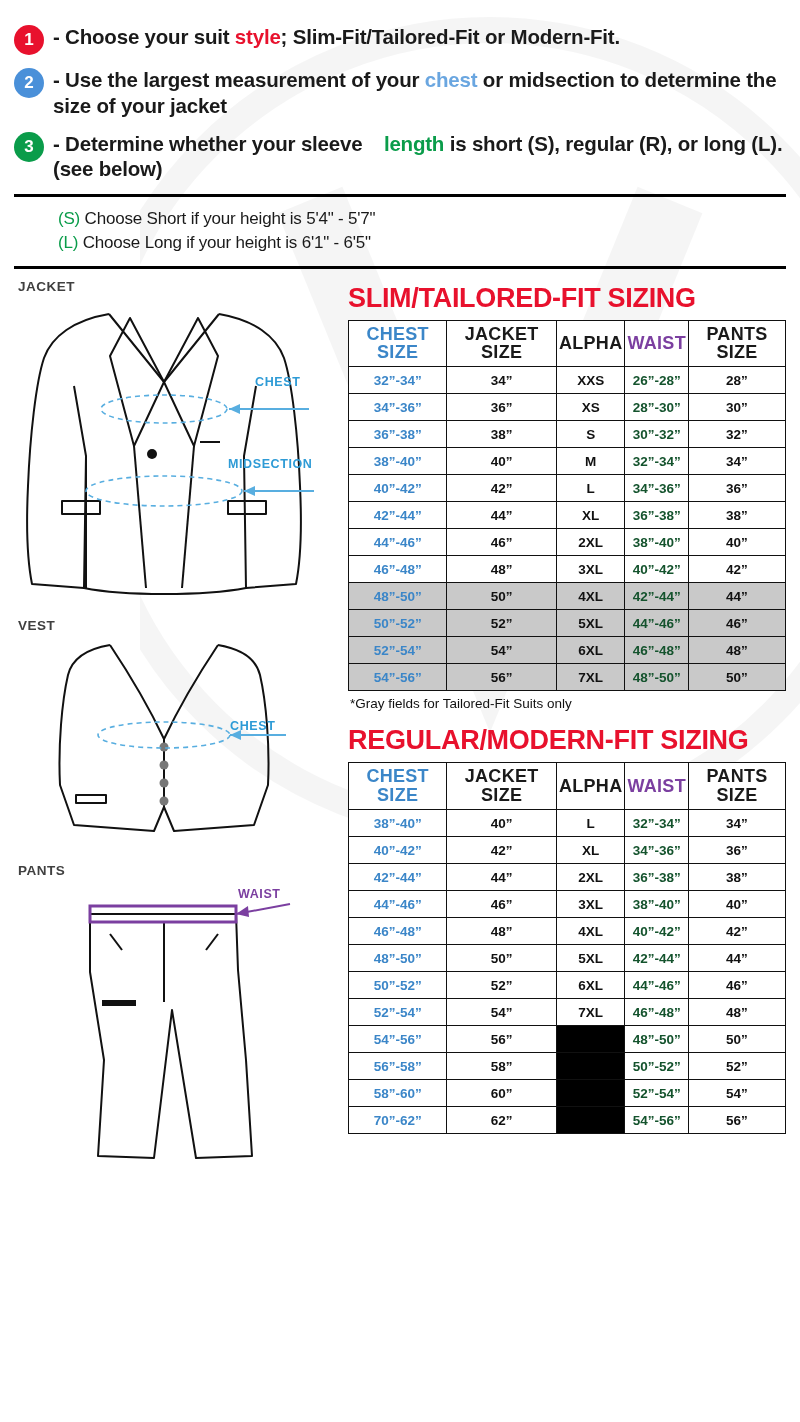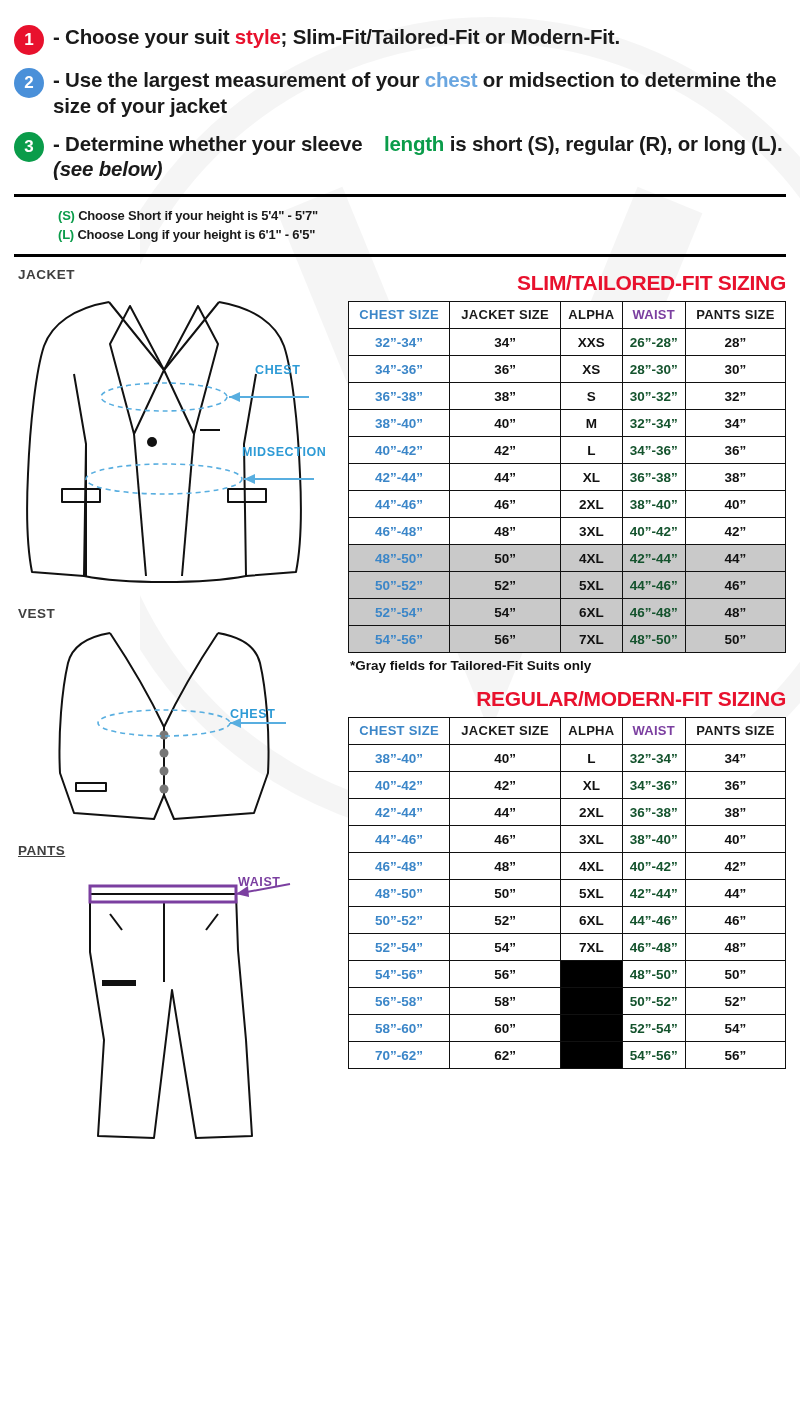--- a/index.html
+++ b/index.html
@@ -52,28 +52,28 @@
   .badge.green { background: #0a9c4a; }
   .step-text {
     font-size: 20.5px;
     font-weight: bold;
     line-height: 1.26;
     letter-spacing: -0.2px;
   }
   .hl-red   { color:#e8112d;text-align:center; }
   .hl-blue  { color:#6aa6e0; }
   .hl-green { color:#0a9c4a;margin-left:16px; }
-  .see-below { font-style: italic; font-weight: bold; }
+  .see-below { font-weight: bold; }
 
   .rule { border: none; border-top: 3px solid #000; margin: 10px 0 10px 0; }
 
   .height-lines { padding-left: 44px; }
   .height-line {
-    font-size: 13px;
-    font-weight: bold;
+    font-size: 17px;
+    font-weight: normal;
     line-height: 1.42;
     letter-spacing: -0.2px;
   }
   .code { color: #0a9c4a; }
 
   
   .lower { display: flex; margin-top: 4px; }
   .left-col { width: 330px; position: relative; }
   .right-col { flex: 1; padding-left: 4px; }
 
@@ -91,55 +91,55 @@
     font-weight: bold;
     letter-spacing: 0.6px;
   }
   .callout.chest { color: #2e9bd6; }
   .callout.mid   { color: #2e9bd6; }
   .callout.waist { color: #7b3fa0; }
 
   .table-title {
     color: #e8112d;
     font-weight: bold;
-    font-size: 21px;
-    text-align: right;
+    font-size: 27px;
+    text-align: left;
     letter-spacing: -0.3px;
     margin: 4px 0 6px 0;
   }
 
   table.size {
     border-collapse: collapse;
     width: 100%;
     background: #fff;
   }
   table.size th, table.size td {
     border: 1.5px solid #111;
     text-align: center;
     font-weight: bold;
     padding: 4px 2px;
     font-size: 13.5px;
     height: 27px;
   }
   table.size th {
-    font-size: 13px;
+    font-size: 18px;
     line-height: 1.05;
     letter-spacing: 0.3px;
   }
   .th-chest { color: #3b86c8; }
   .th-waist { color: #7b3fa0; }
   .c-chest { color: #3b86c8; font-size: 13.5px; }
   .c-waist { color: #14532d; font-size: 13.5px; }
   .c-plain { color: #111; }
   tr.gray td, tr.gray th { background: #c9c9c9; }
   td.black { background: #000; border-color:#000; }
 
   .footnote {
     font-size: 13.5px;
-    font-weight: bold;
+    font-weight: normal;
     margin: 5px 0 14px 2px;
     color: #111;
   }
 
   .jacket-svg, .vest-svg, .pants-svg { display:block; }
 </style>
 </head>
 <body>
 
 <div class="watermark">
@@ -209,21 +209,21 @@
         <ellipse cx="150" cy="113" rx="63" ry="14" fill="none" stroke="#58aee0" stroke-width="1.6" stroke-dasharray="5 4"></ellipse>
 
         <ellipse cx="150" cy="195" rx="78" ry="15" fill="none" stroke="#58aee0" stroke-width="1.6" stroke-dasharray="5 4"></ellipse>
 
         <line x1="215" y1="113" x2="295" y2="113" stroke="#58aee0" stroke-width="2"></line>
         <polygon points="215,113 226,108 226,118" fill="#58aee0"></polygon>
         <line x1="230" y1="195" x2="300" y2="195" stroke="#58aee0" stroke-width="2"></line>
         <polygon points="230,195 241,190 241,200" fill="#58aee0"></polygon>
       </svg>
       <div class="callout chest" style="left:241px; top:96px;">CHEST</div>
-      <div class="callout mid" style="left:228px; top:178px;">MIDSECTION</div>
+      <div class="callout mid" style="left:214px; top:178px;">MIDSECTION</div>
 
       <div class="garment-label" style="margin-top:12px;">VEST</div>
       <svg class="vest-svg" width="330" height="210" viewBox="0 0 330 210">
         <g fill="none" stroke="#111" stroke-width="2" stroke-linejoin="round">
           <path d="M96 10 C72 14 58 24 54 40 C48 66 44 110 46 150 L60 190 L140 196 L150 172"></path>
           <path d="M204 10 C228 14 242 24 246 40 C252 66 256 110 254 150 L240 190 L160 196 L150 172"></path>
           <path d="M96 10 C120 46 134 70 150 104 C166 70 180 46 204 10"></path>
           <path d="M150 104 L150 172"></path>
           <path d="M62 160 L92 160 L92 168 L62 168 Z"></path>
         </g>
@@ -232,21 +232,21 @@
           <circle cx="150" cy="130" r="4.5"></circle>
           <circle cx="150" cy="148" r="4.5"></circle>
           <circle cx="150" cy="166" r="4.5"></circle>
         </g>
         <ellipse cx="150" cy="100" rx="66" ry="13" fill="none" stroke="#58aee0" stroke-width="1.6" stroke-dasharray="5 4"></ellipse>
         <line x1="216" y1="100" x2="272" y2="100" stroke="#58aee0" stroke-width="2"></line>
         <polygon points="216,100 227,95 227,105" fill="#58aee0"></polygon>
       </svg>
       <div class="callout chest" style="left:216px; top:440px;">CHEST</div>
 
-      <div class="garment-label" style="margin-top:10px;text-decoration:underline;">PANTS</div>
+      <div class="garment-label" style="margin-top:18px;">PANTS</div>
       <svg class="pants-svg" width="330" height="300" viewBox="0 0 330 300">
         <g fill="none" stroke="#111" stroke-width="2" stroke-linejoin="round">
           <path d="M76 34 L222 34 L224 90 L232 180 L238 276 L182 278 L158 130 L140 278 L84 276 L90 180 L76 92 Z"></path>
           <path d="M150 42 L150 122"></path>
           <path d="M96 54 L108 70"></path>
           <path d="M204 54 L192 70"></path>
         </g>
         <rect x="76" y="26" width="146" height="16" fill="none" stroke="#7b3fa0" stroke-width="3"></rect>
         <line x1="222" y1="34" x2="276" y2="24" stroke="#7b3fa0" stroke-width="2"></line>
         <polygon points="222,34 234,26 235,37" fill="#7b3fa0"></polygon>

